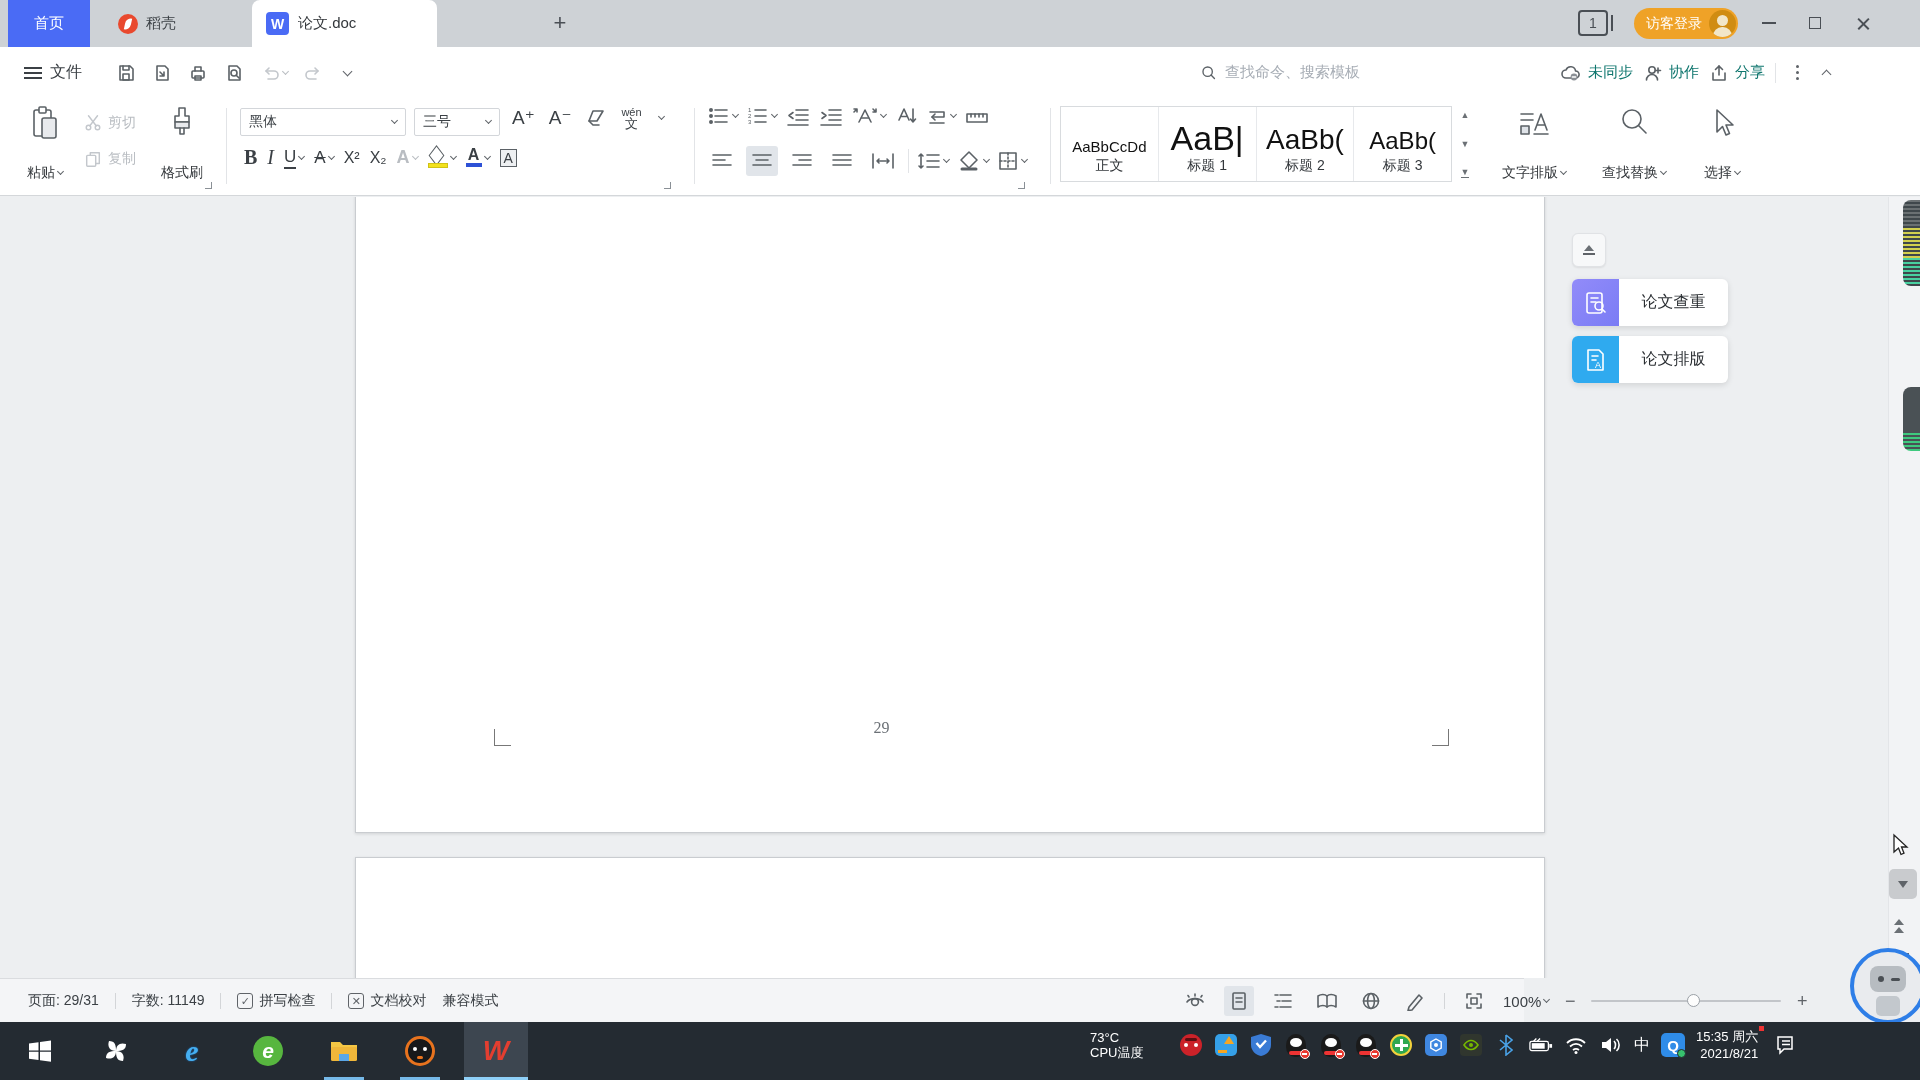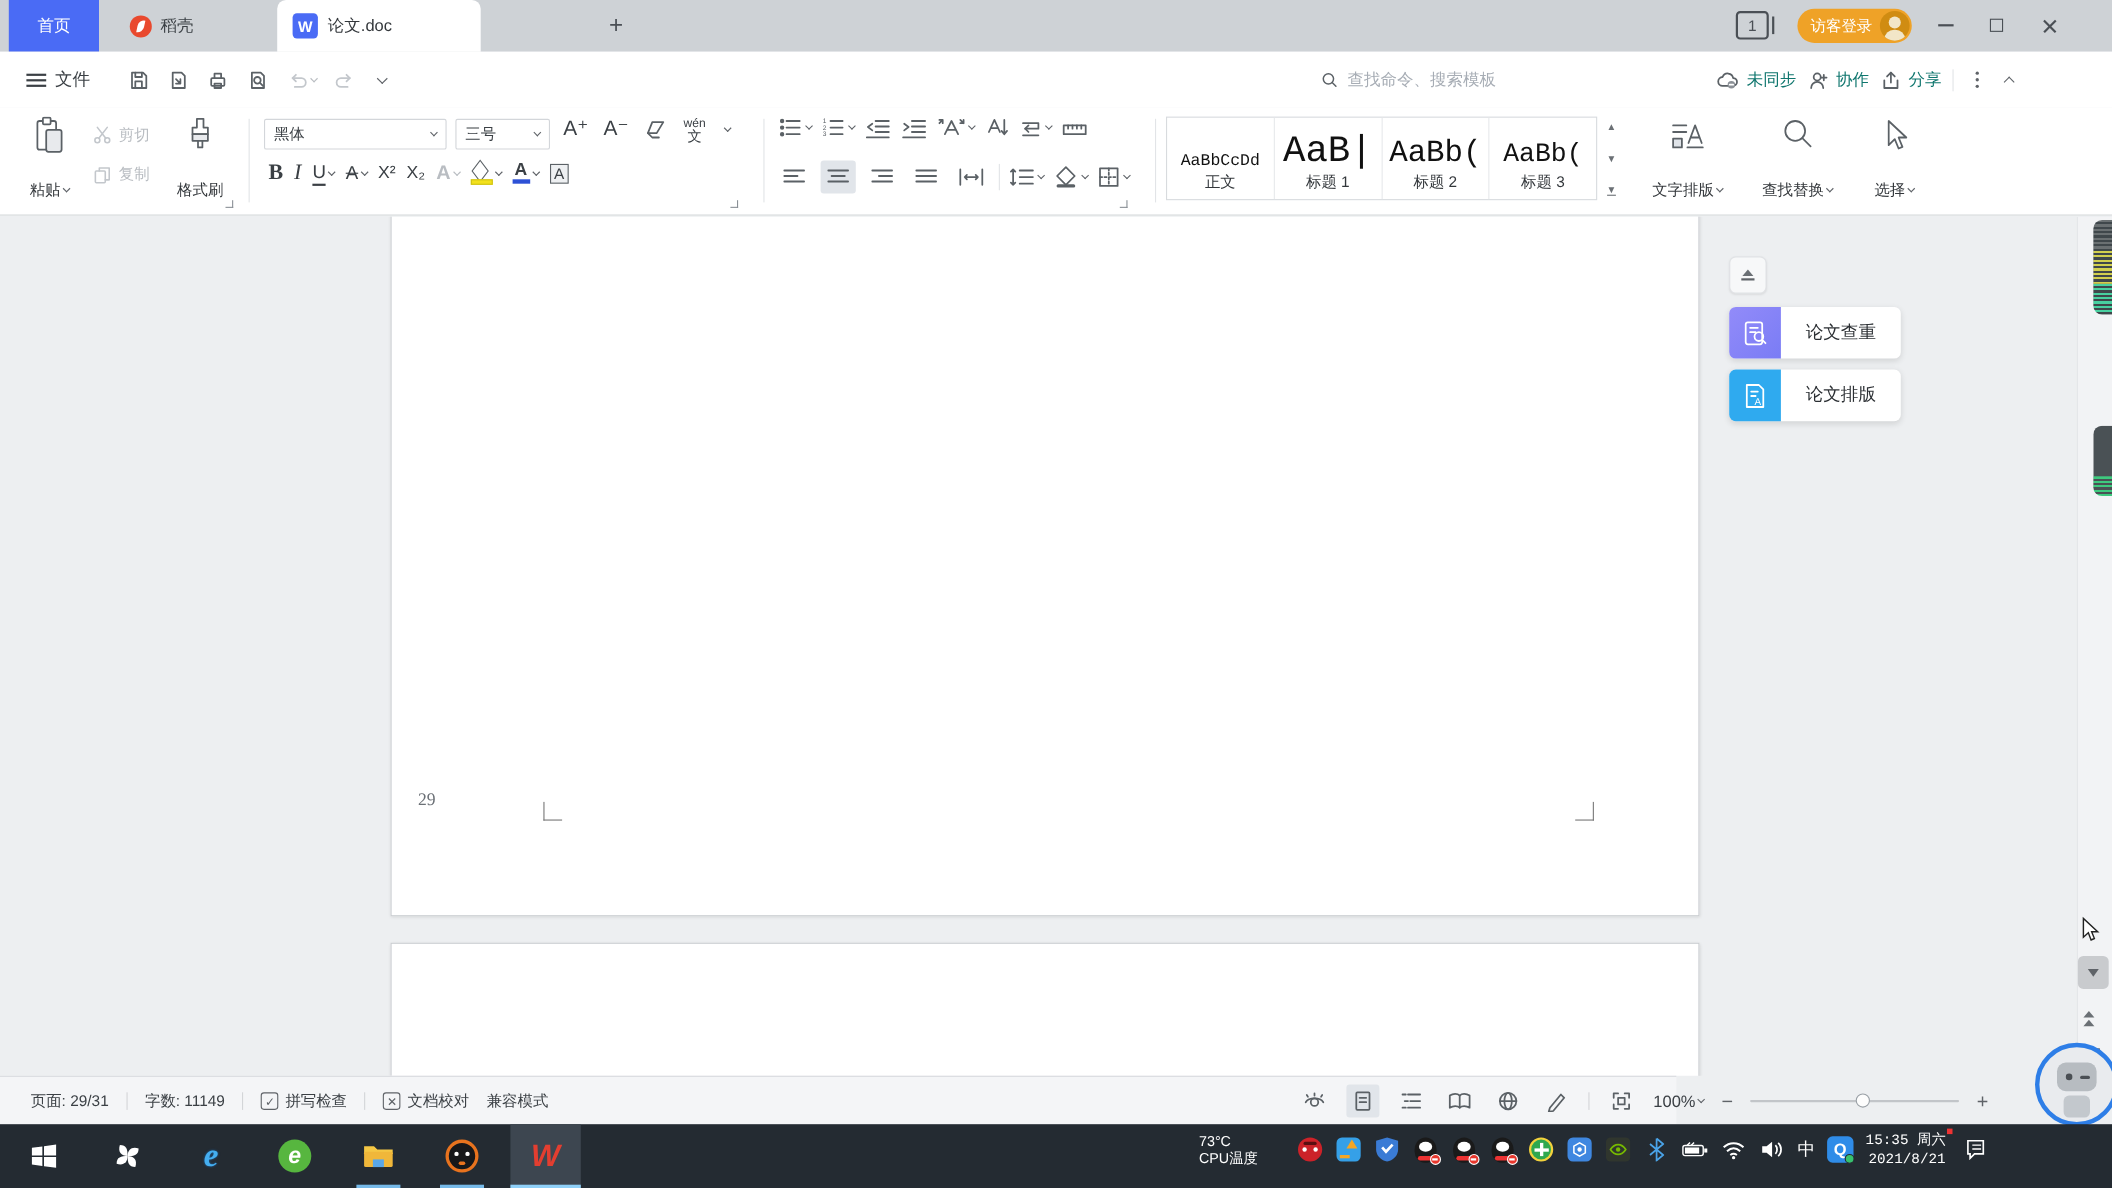--- a/index.html
+++ b/index.html
@@ -71,33 +71,33 @@
   .uline { border-bottom:2.5px solid #3b4045; padding-bottom:0; }
   .hl-pen { position:relative; width:20px; height:20px; }
   .hl-pen .nib { position:absolute; left:2px; top:1px; width:13px; height:13px; border:1.6px solid #5b6166; transform:rotate(45deg) skew(8deg,8deg); background:#fff; }
   .hl-pen .bar { position:absolute; left:0; bottom:0; width:20px; height:5px; background:#f3e11c; border:1px solid #cfc216; }
   .fc-a { display:flex; flex-direction:column; align-items:center; line-height:14px; font-size:16px; font-weight:bold; }
   .fc-a .bar { width:16px; height:4px; background:#2d51d6; margin-top:1px; }
   .boxa { border:1.4px solid #5b6166; padding:0 3px; font-size:14px; background:#eef0f2; }
   .styles-box { position:absolute; left:1060px; top:8px; width:392px; height:76px; border:1px solid #d8dbde; display:flex; background:#fff; }
   .style-cell { flex:1; display:flex; flex-direction:column; align-items:center; justify-content:flex-end; padding-bottom:6px; border-right:1px solid #e7e9ec; overflow:hidden; }
   .style-cell:last-child { border-right:none; }
-  .style-prev { font-family:Liberation Mono, monospace; color:#111; white-space:nowrap; }
+  .style-prev { font-family:Liberation Sans, sans-serif; color:#111; white-space:nowrap; }
   .style-lab { font-size:14px; color:#33373b; margin-top:2px; }
   .stylearrows { position:absolute; left:1456px; top:8px; width:18px; height:76px; display:flex; flex-direction:column; align-items:center; justify-content:space-between; padding:4px 0; }
   .stylearrows span { font-size:9px; color:#6b7075; }
 
   
   svg.ic { stroke:#5b6166; fill:none; stroke-width:1.6; stroke-linecap:round; stroke-linejoin:round; }
   svg.ic.dis { stroke:#c3c7cc; }
 
   
   .docarea { position:absolute; top:197px; left:0; width:1920px; height:781px; background:#edeff1; overflow:hidden; }
   .page { position:absolute; left:355px; width:1190px; background:#fff; border:1px solid #c9ccd0; box-shadow:0 1px 3px rgba(0,0,0,.12); }
-  .pageno { position:absolute; left:355px; width:1028px; top:522px; font-family:"Liberation Serif","DejaVu Serif",serif; font-size:16px; color:#6b7076;padding-left:25px; }
+  .pageno { position:absolute; left:355px; width:1028px; text-align:center; top:522px; font-family:"Liberation Serif","DejaVu Serif",serif; font-size:16px; color:#6b7076;padding-left:25px; }
   .cmark { position:absolute; width:17px; height:17px; top:532px; }
   .cmark.l { left:494px; border-left:1px solid #777; border-bottom:1px solid #777; }
   .cmark.r { left:1432px; border-right:1px solid #777; border-bottom:1px solid #777; }
   .scrollzone { position:absolute; left:1888px; top:0; width:32px; height:781px; background:#f2f3f5; border-left:1px solid #e3e5e8; }
   .gadget { position:absolute; left:1903px; width:17px; border-radius:8px 0 0 8px; }
   .scrollbtn { position:absolute; left:1889px; top:672px; width:28px; height:30px; background:#c9cbce; border-radius:5px; display:flex; align-items:center; justify-content:center; }
   .dbl-up { position:absolute; left:1894px; top:722px; display:flex; flex-direction:column; gap:2px; }
   .browse-obj { position:absolute; left:1897px; top:756px; width:12px; height:12px; border:1.4px solid #5f6368; }
 
   
@@ -130,21 +130,21 @@
 
   
   .taskbar { position:absolute; top:1022px; left:0; width:1920px; height:58px; background:#242b32; }
   .tslot { position:absolute; top:0; width:64px; height:58px; display:flex; align-items:center; justify-content:center; }
   .tslot.activeapp { background:#3d4650; }
   .runline { position:absolute; bottom:0; left:12px; width:40px; height:3px; background:#76b9e8; }
   .tslot.activeapp .runline { left:0; width:64px; background:#8fd0f8; }
   .tray { position:absolute; left:1090px; top:0; height:46px; display:flex; align-items:center; gap:11px; color:#fff; }
   .cputxt { font-size:13px; line-height:15px; color:#fff; width:78px; }
   .trayico { width:24px; height:24px; display:flex; align-items:center; justify-content:center; }
-  .clock { text-align:right; font-size:13px; line-height:17px; color:#fff; position:relative; padding-right:4px;font-family:Liberation Mono, monospace; }
+  .clock { text-align:right; font-size:13px; line-height:17px; color:#fff; position:relative; padding-right:4px; }
   .clock .dot { position:absolute; right:-2px; top:-2px; width:5px; height:5px; background:#e33; }
   .ime { font-size:16px; color:#fff; }
   .qico { width:24px; height:24px; background:#2f8ce8; border-radius:5px; color:#fff; font-weight:bold; font-size:15px; display:flex; align-items:center; justify-content:center; position:relative; }
   .qico::after { content:""; position:absolute; right:-1px; bottom:-1px; width:7px; height:7px; border-radius:50%; background:#37c26e; border:1px solid #242b32; }
 </style>
 </head>
 <body>
 
 <div class="screen">
 

